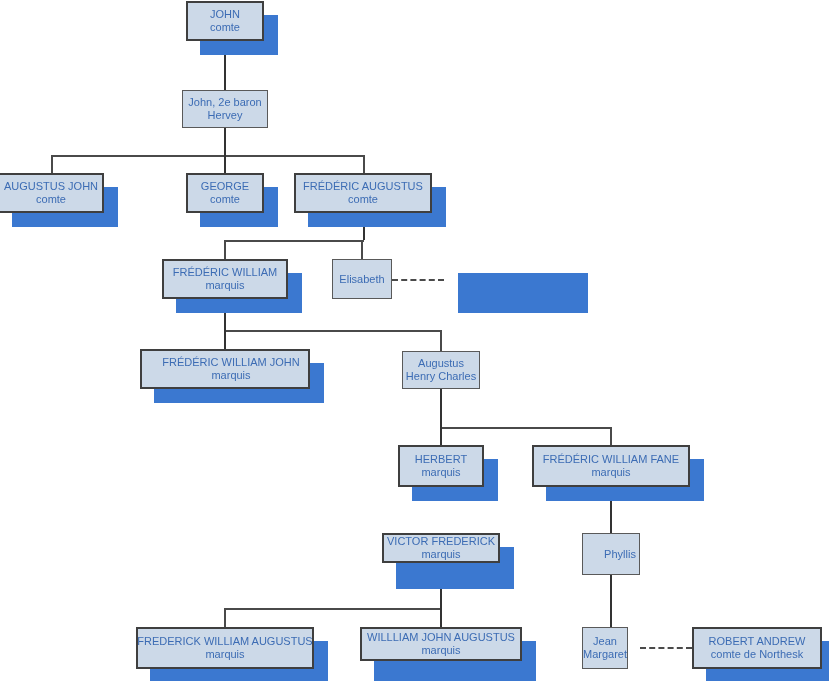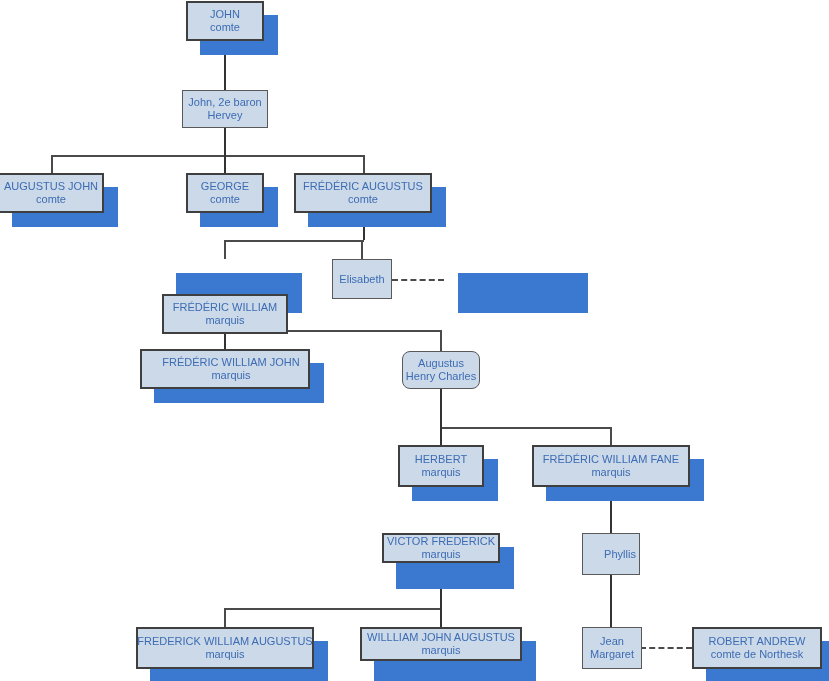--- a/index.html
+++ b/index.html
@@ -123,34 +123,34 @@
     <div class="node strong" style="left: 186px; top: 173px; width: 78px; height: 40px; font-size: 11px;">
       <span class="nm">GEORGE</span>
       <span class="ttl">comte</span>
     </div>
     <div class="shadow" style="left: 308px; top: 187px; width: 138px; height: 40px;"></div>
     <div class="node strong" style="left: 294px; top: 173px; width: 138px; height: 40px; font-size: 11px;">
       <span class="nm">FRÉDÉRIC AUGUSTUS</span>
       <span class="ttl">comte</span>
     </div>
     <div class="shadow" style="left: 176px; top: 273px; width: 126px; height: 40px;"></div>
-    <div class="node strong" style="left: 162px; top: 259px; width: 126px; height: 40px; font-size: 11px; margin-top: 35px;">
+    <div class="node strong" style="left: 162px; top: 259px; width: 126px; height: 40px; font-size: 11px;">
       <span class="nm">FRÉDÉRIC WILLIAM</span>
       <span class="ttl">marquis</span>
     </div>
     <div class="node" style="left: 332px; top: 259px; width: 60px; height: 40px; font-size: 11px;">
       <span class="nm">Elisabeth</span>
     </div>
     <div class="shadow" style="left: 458px; top: 273px; width: 130px; height: 40px;"></div>
     <div class="shadow" style="left: 154px; top: 363px; width: 170px; height: 40px;"></div>
     <div class="node strong" style="left: 140px; top: 349px; width: 170px; height: 40px; font-size: 11px; padding-left: 12px;">
       <span class="nm">FRÉDÉRIC WILLIAM JOHN</span>
       <span class="ttl">marquis</span>
     </div>
-    <div class="node" style="left: 402px; top: 351px; width: 78px; height: 38px; font-size: 11px; border-radius: 8px;">
+    <div class="node" style="left: 402px; top: 351px; width: 78px; height: 38px; font-size: 11px;">
       <span class="nm">Augustus</span>
       <span class="ttl">Henry Charles</span>
     </div>
     <div class="shadow" style="left: 412px; top: 459px; width: 86px; height: 42px;"></div>
     <div class="node strong" style="left: 398px; top: 445px; width: 86px; height: 42px; font-size: 11px;">
       <span class="nm">HERBERT</span>
       <span class="ttl">marquis</span>
     </div>
     <div class="shadow" style="left: 546px; top: 459px; width: 158px; height: 42px;"></div>
     <div class="node strong" style="left: 532px; top: 445px; width: 158px; height: 42px; font-size: 11px;">
@@ -168,21 +168,21 @@
     <div class="shadow" style="left: 150px; top: 641px; width: 178px; height: 42px;"></div>
     <div class="node strong" style="left: 136px; top: 627px; width: 178px; height: 42px; font-size: 11px;">
       <span class="nm">FREDERICK WILLIAM AUGUSTUS</span>
       <span class="ttl">marquis</span>
     </div>
     <div class="shadow" style="left: 374px; top: 641px; width: 162px; height: 42px;"></div>
     <div class="node strong" style="left: 360px; top: 627px; width: 162px; height: 34px; font-size: 11px;">
       <span class="nm">WILLLIAM JOHN AUGUSTUS</span>
       <span class="ttl">marquis</span>
     </div>
-    <div class="node" style="left: 582px; top: 627px; width: 60px; height: 42px; font-size: 11px;">
+    <div class="node" style="left: 582px; top: 627px; width: 46px; height: 42px; font-size: 11px;">
       <span class="nm">Jean</span>
       <span class="ttl">Margaret</span>
     </div>
     <div class="shadow" style="left: 706px; top: 641px; width: 130px; height: 42px;"></div>
     <div class="node strong" style="left: 692px; top: 627px; width: 130px; height: 42px; font-size: 11px;">
       <span class="nm">ROBERT ANDREW</span>
       <span class="ttl">comte de Northesk</span>
     </div>
   </div>
 

